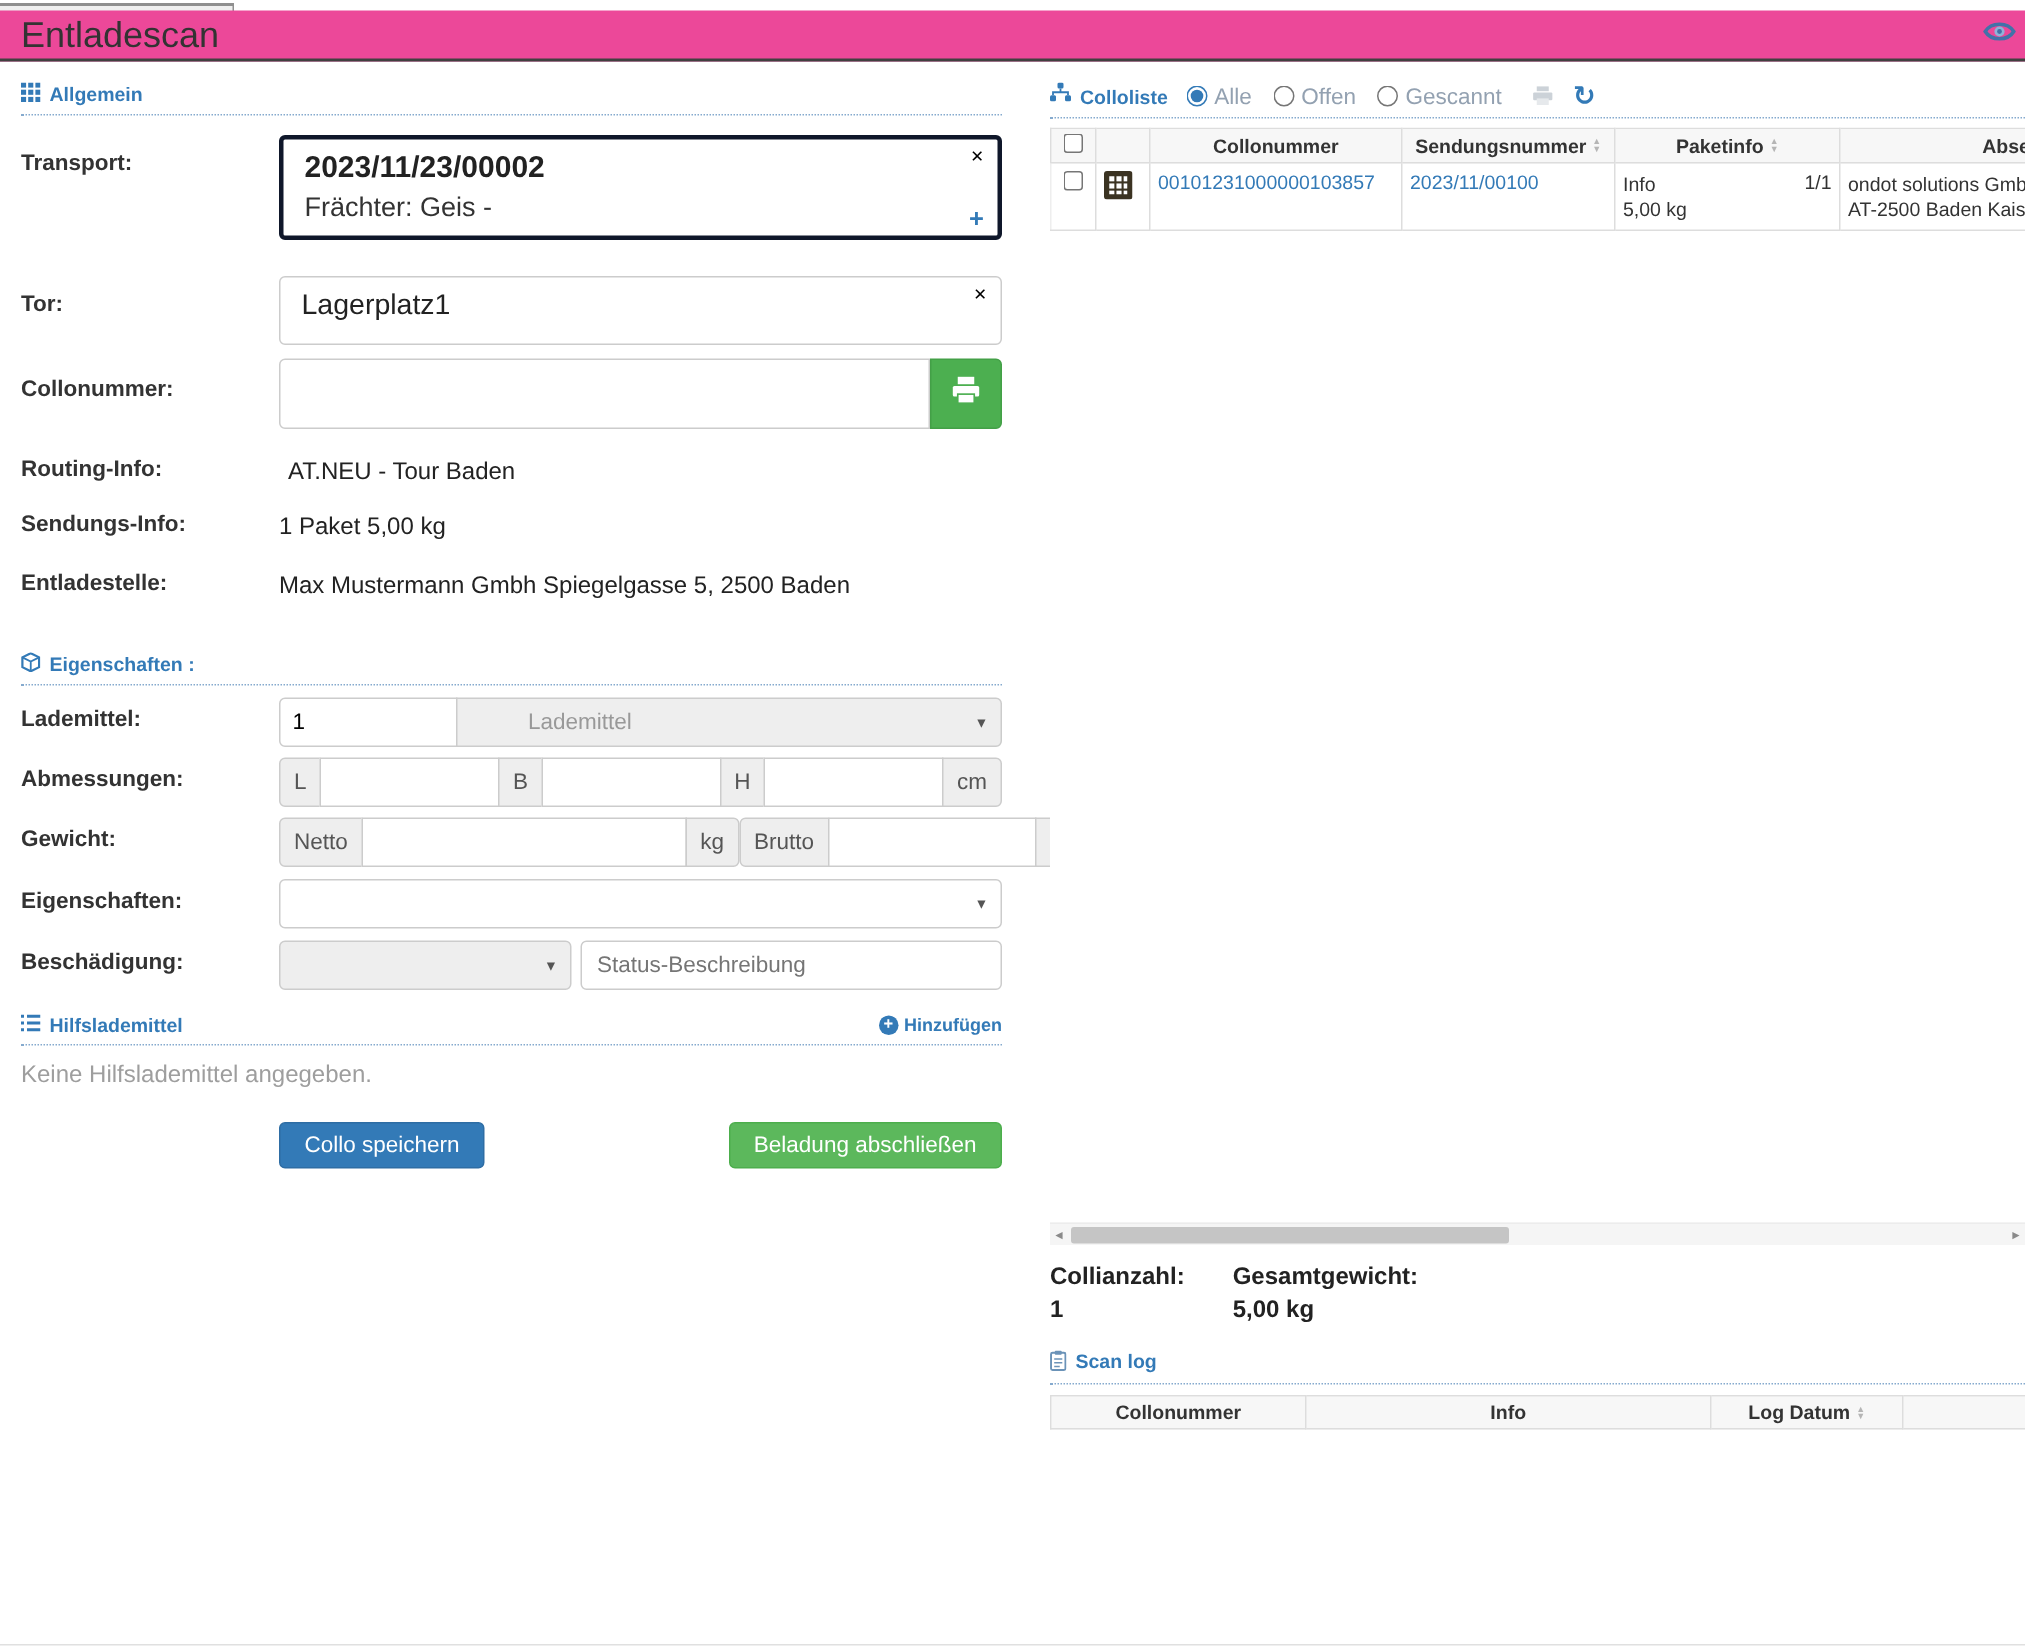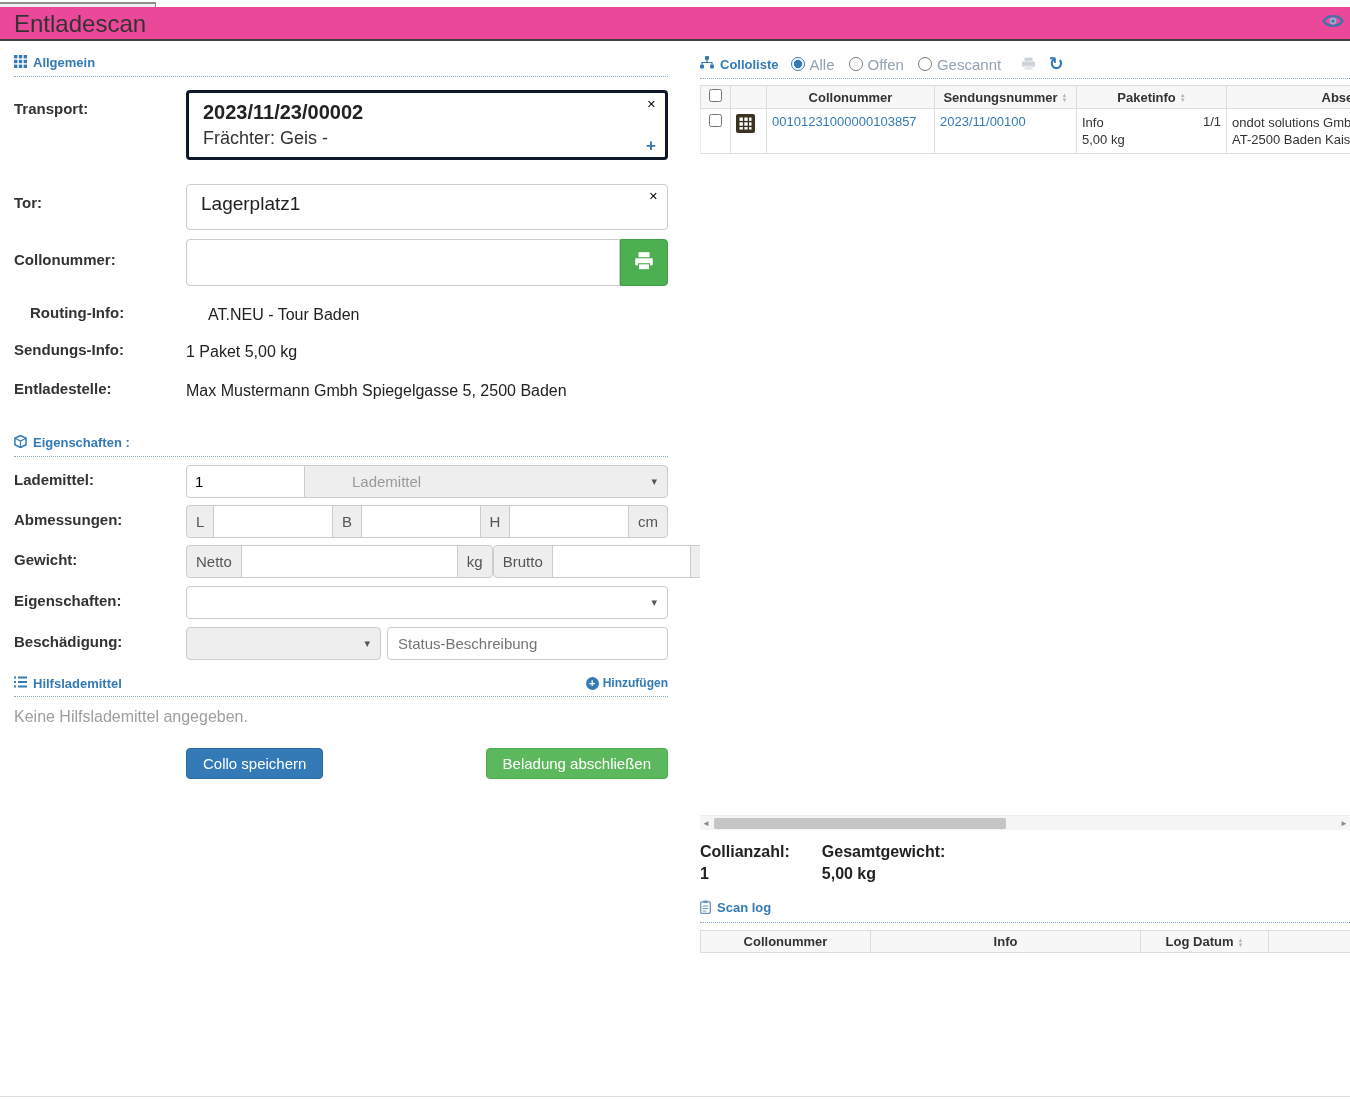--- a/index.html
+++ b/index.html
@@ -161,21 +161,21 @@
                 <rect x="5" y="2" width="10" height="4.5" fill="#fff"></rect>
                 <rect x="2" y="7.5" width="16" height="6.5" rx="1" fill="#fff"></rect>
                 <rect x="5" y="12.5" width="10" height="5.5" fill="#fff" stroke="#4caf50" stroke-width="1"></rect>
               </svg>
             </span>
           </div>
         </div>
       </div>
     </div>
 
-    <div class="frow" style="margin-top:18px;margin-left:16px;">
+    <div class="frow" style="margin-top:18px;">
       <div class="flabel">Routing-Info:</div>
       <div class="fctrl">
           <div class="info-val pt2" style="padding-left:6px;">AT.NEU - Tour Baden</div>
         </div>
     </div>
 
     <div class="frow" style="margin-top:17px;">
       <div class="flabel">Sendungs-Info:</div>
       <div class="fctrl">
           <div class="info-val pt2">1 Paket 5,00 kg</div>

